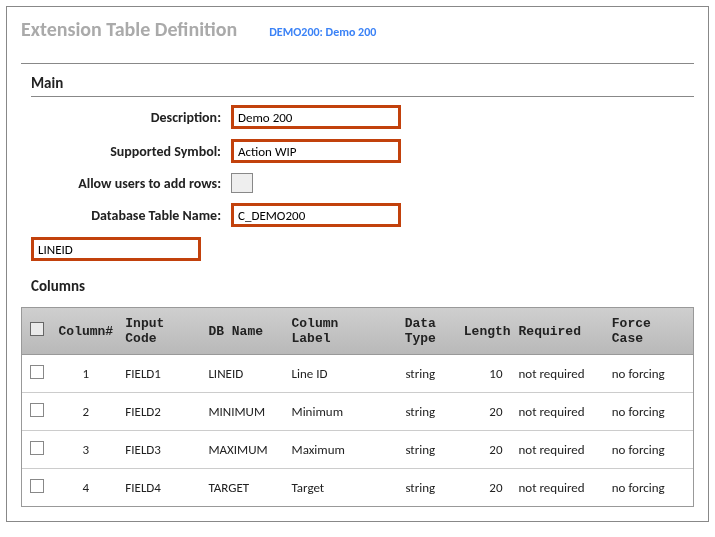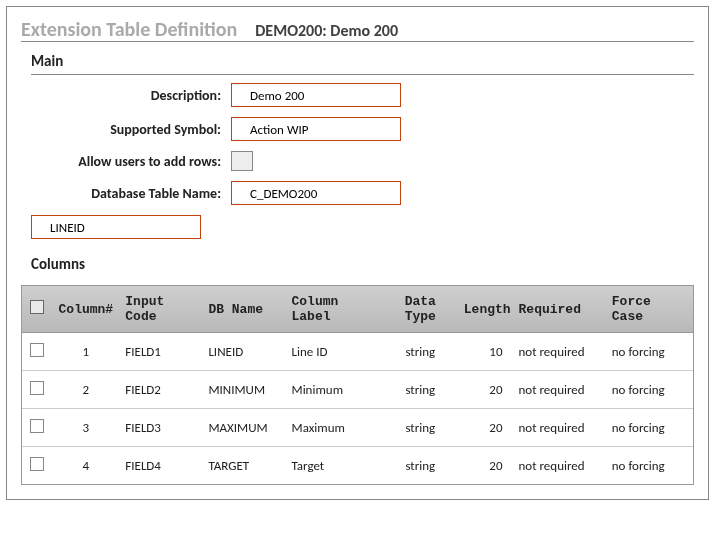--- a/index.html
+++ b/index.html
@@ -11,34 +11,34 @@
       padding: 6px;
     }
     .window {
       width: 703px;
       border: 1px solid #888;
       padding: 10px 14px 14px 14px;
     }
     .header-row {
       display: flex;
       align-items: baseline;
-      gap: 18px;
+      gap: 32px;
       border-bottom: 1px solid #888;
-      padding-bottom: 0;
+      padding-bottom: 22px;
       margin-bottom: 10px;
     }
     .header-title {
       font-size: 20px;
       font-weight: bold;
       color: #aaa;
     }
     .header-subtitle {
-      font-size: 16px;
-      font-weight: bold;
-      color: #404040;
+      font-size: 12px;
+      font-weight: bold;
+      color: #3b82f6;
     }
     .section-title {
       font-size: 15px;
       font-weight: bold;
       margin-left: 10px;
       padding-bottom: 4px;
       border-bottom: 1px solid #888;
       margin-bottom: 8px;
     }
     .form {
@@ -53,22 +53,22 @@
     .form-label {
       width: 200px;
       text-align: right;
       font-weight: bold;
       font-size: 14px;
       padding-right: 10px;
     }
     .form-input {
       width: 170px;
       height: 24px;
-      border: 1px solid #c2410c;
-      padding: 2px 18px;
+      border: 3px solid #c2410c;
+      padding: 2px 4px;
       font-size: 13px;
       font-family: inherit;
     }
     .checkbox {
       width: 22px;
       height: 20px;
       border: 1px solid #888;
       background: #eee;
       display: inline-block;
     }

